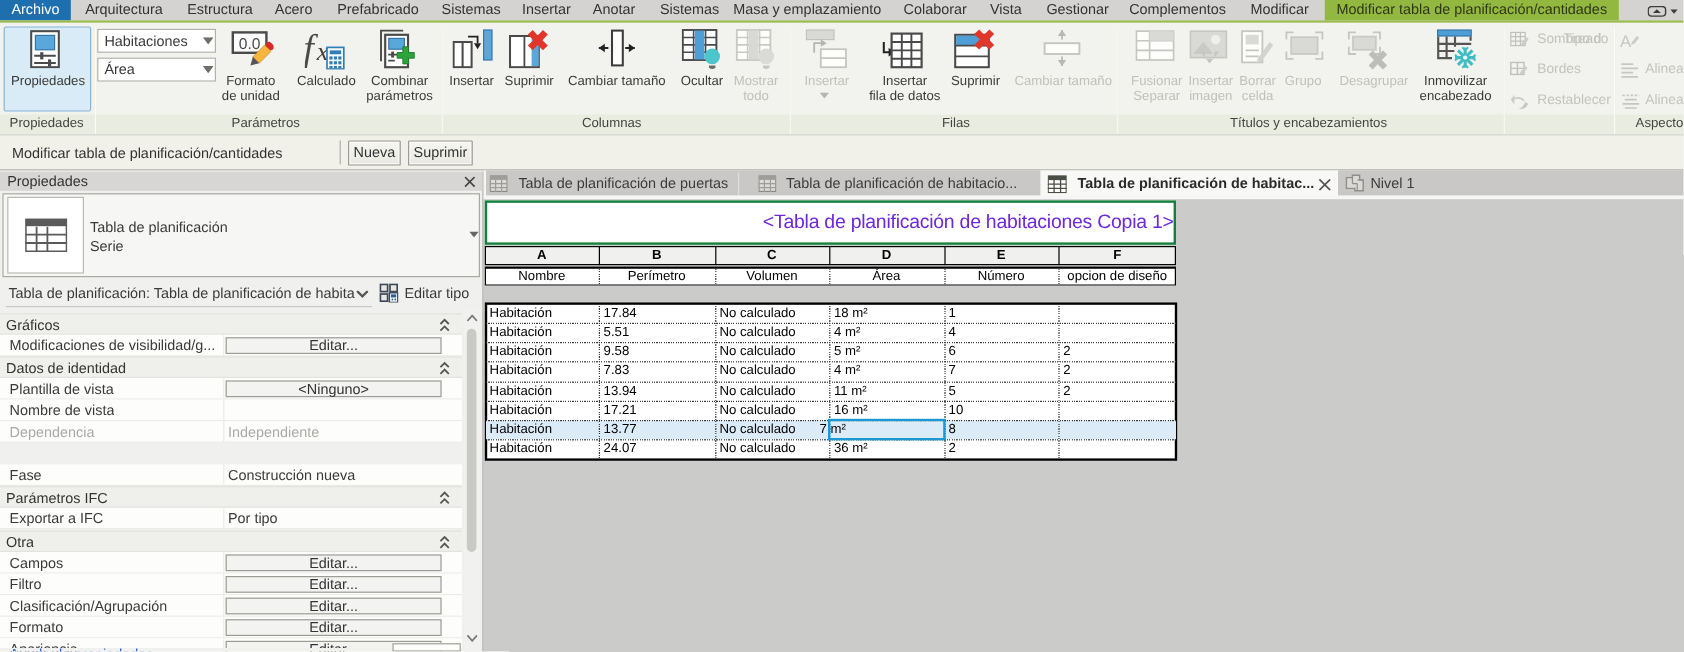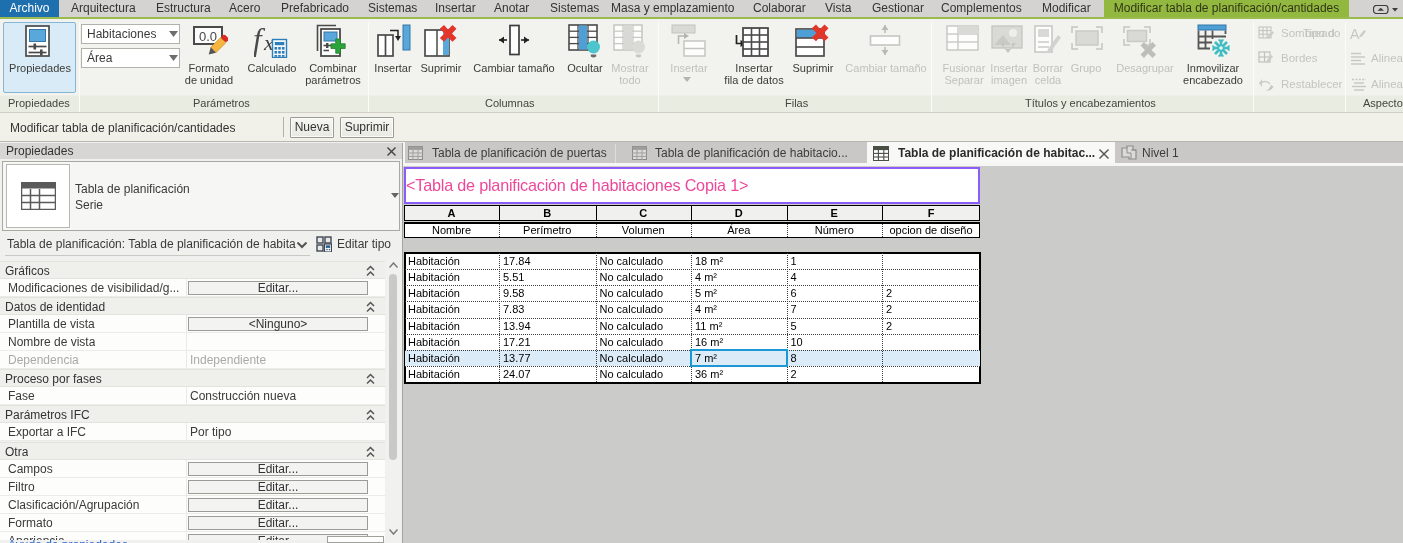--- a/index.html
+++ b/index.html
@@ -43,21 +43,21 @@
 .chev2{position:absolute;right:10px;top:3px;width:9px;height:12px}
 
 #sbar{position:absolute;left:386px;top:115px;width:14px;height:285px;background:#f1f1ef}
 #sthumb{position:absolute;left:389px;top:131px;width:8px;height:186px;background:#c9c9c6;border-radius:4px}
 
 #tabbar{position:absolute;left:403px;top:142px;width:1000px;height:21px;background:#c9c8c6}
 .vtab{position:absolute;top:142px;height:23px;font-size:12px;color:#3c3c3c;line-height:23px;white-space:nowrap}
 
 #docwhite{position:absolute;left:403px;top:163px;width:1000px;height:3px;background:#f6f6f4}
 #doc{position:absolute;left:403px;top:166px;width:1000px;height:377px;background:#cbcbca}
-#stitle{position:absolute;left:1px;top:1px;width:576px;height:37px;background:#fff;border:2px solid #8b5cf6;font-size:16.2px;letter-spacing:-0.2px;color:#ec4899;text-align:left;line-height:33px}
+#stitle{position:absolute;left:1px;top:1px;width:576px;height:37px;background:#fff;border:2px solid #15803d;font-size:16.2px;letter-spacing:-0.2px;color:#6d28d9;text-align:right;line-height:33px}
 #letters{position:absolute;left:1px;top:39px;width:576px;height:16px;background:#f0f0ef;border:1px solid #000}
 #fnames{position:absolute;left:1px;top:56px;width:576px;height:16px;background:#fff;border:1px solid #000;border-top:2px solid #000}
 #sdata{position:absolute;left:1px;top:85.5px;width:577px;height:132px;background:#fff;border:2px solid #000}
 .cell{position:absolute;top:0;height:100%;font-size:11px;color:#000;white-space:nowrap;overflow:hidden}
 .hc{text-align:center;line-height:14px}
 svg{display:block}
 </style></head>
 <body>
 <div id="root">
 
@@ -470,29 +470,20 @@
   <div class="grow gitem" style="top:171.8px">
         <div class="glabel">Plantilla de vista</div>
         <div class="gbtn">&lt;Ninguno&gt;</div>
       </div>
   <div class="grow gitem" style="top:189.9px">
         <div class="glabel">Nombre de vista</div>
       </div>
   <div class="grow gitem" style="top:208.0px">
         <div class="glabel gray">Dependencia</div>
         <div class="gval gray">Independiente</div>
-      </div>
-  <div class="grow ghead" style="top:226.1px">
-        <div class="glabel">Proceso por fases</div>
-        <svg class="chev2" viewBox="0 0 9 12">
-          <g fill="none" stroke="#555" stroke-width="1.5">
-            <path d="M1 5 L4.5 1.5 L8 5"></path>
-            <path d="M1 10.5 L4.5 7 L8 10.5"></path>
-          </g>
-        </svg>
       </div>
   <div class="grow gitem" style="top:244.2px">
         <div class="glabel">Fase</div>
         <div class="gval">Construcción nueva</div>
       </div>
   <div class="grow gitem" style="top:280.4px">
         <div class="glabel">Exportar a IFC</div>
         <div class="gval">Por tipo</div>
       </div>
   <div class="grow ghead" style="top:262.3px">
@@ -659,21 +650,21 @@
   <div class="abs" style="left:5.0px;top:167.8px;height:16.2px;line-height:16.2px;font-size:11px;color:#000">Habitación</div>
   <div class="abs" style="left:100.0px;top:167.8px;height:16.2px;line-height:16.2px;font-size:11px;color:#000">17.21</div>
   <div class="abs" style="left:196.5px;top:167.8px;height:16.2px;line-height:16.2px;font-size:11px;color:#000">No calculado</div>
   <div class="abs" style="left:292.0px;top:167.8px;height:16.2px;line-height:16.2px;font-size:11px;color:#000">16 m²</div>
   <div class="abs" style="left:387.5px;top:167.8px;height:16.2px;line-height:16.2px;font-size:11px;color:#000">10</div>
   <div class="abs" style="left:2px;top:167.8px;width:575px;height:1px;background:repeating-linear-gradient(90deg,#3a3a3a 0 1px,transparent 1px 2px)"></div>
   <div class="abs" style="left:2px;top:184.0px;width:575px;height:16.2px;background:#dcebf8"></div>
   <div class="abs" style="left:5.0px;top:184.0px;height:16.2px;line-height:16.2px;font-size:11px;color:#000">Habitación</div>
   <div class="abs" style="left:100.0px;top:184.0px;height:16.2px;line-height:16.2px;font-size:11px;color:#000">13.77</div>
   <div class="abs" style="left:196.5px;top:184.0px;height:16.2px;line-height:16.2px;font-size:11px;color:#000">No calculado</div>
-  <div class="abs" style="left:292.0px;top:184.0px;height:26px;line-height:16.2px;font-size:11px;color:#000">7 m²</div>
+  <div class="abs" style="left:280px;top:184.0px;height:26px;line-height:16.2px;font-size:11px;color:#000">7 m²</div>
   <div class="abs" style="left:387.5px;top:184.0px;height:16.2px;line-height:16.2px;font-size:11px;color:#000">8</div>
   <div class="abs" style="left:2px;top:184.0px;width:575px;height:1px;background:repeating-linear-gradient(90deg,#3a3a3a 0 1px,transparent 1px 2px)"></div>
   <div class="abs" style="left:5.0px;top:200.2px;height:16.2px;line-height:16.2px;font-size:11px;color:#000">Habitación</div>
   <div class="abs" style="left:100.0px;top:200.2px;height:16.2px;line-height:16.2px;font-size:11px;color:#000">24.07</div>
   <div class="abs" style="left:196.5px;top:200.2px;height:16.2px;line-height:16.2px;font-size:11px;color:#000">No calculado</div>
   <div class="abs" style="left:292.0px;top:200.2px;height:16.2px;line-height:16.2px;font-size:11px;color:#000">36 m²</div>
   <div class="abs" style="left:387.5px;top:200.2px;height:16.2px;line-height:16.2px;font-size:11px;color:#000">2</div>
   <div class="abs" style="left:2px;top:200.2px;width:575px;height:1px;background:repeating-linear-gradient(90deg,#3a3a3a 0 1px,transparent 1px 2px)"></div>
   <div class="abs" style="left:96.0px;top:87px;width:1px;height:130px;background:repeating-linear-gradient(180deg,#3a3a3a 0 1px,transparent 1px 2px)"></div>
   <div class="abs" style="left:192.5px;top:87px;width:1px;height:130px;background:repeating-linear-gradient(180deg,#3a3a3a 0 1px,transparent 1px 2px)"></div>

